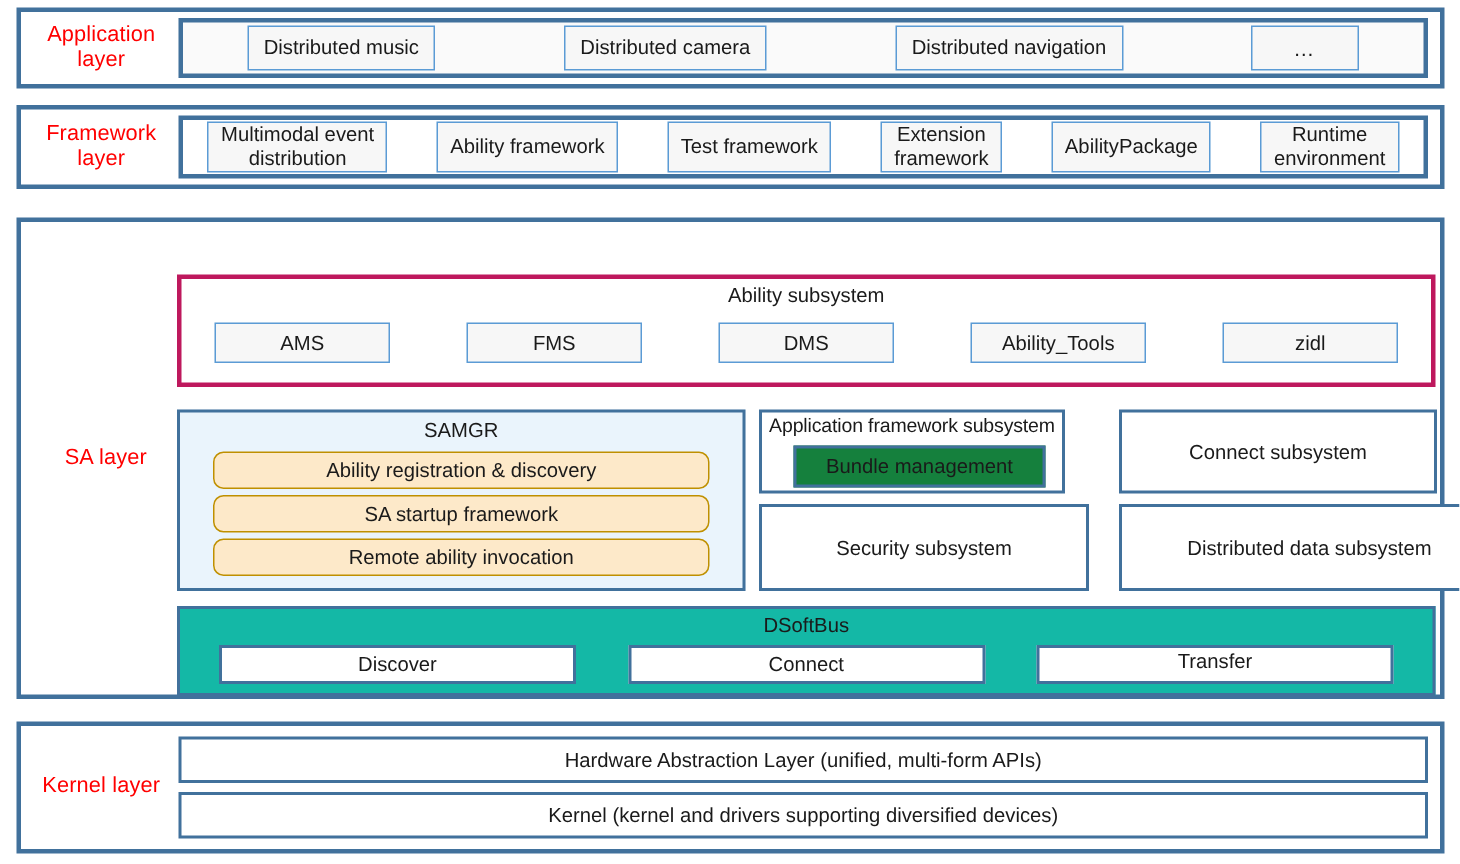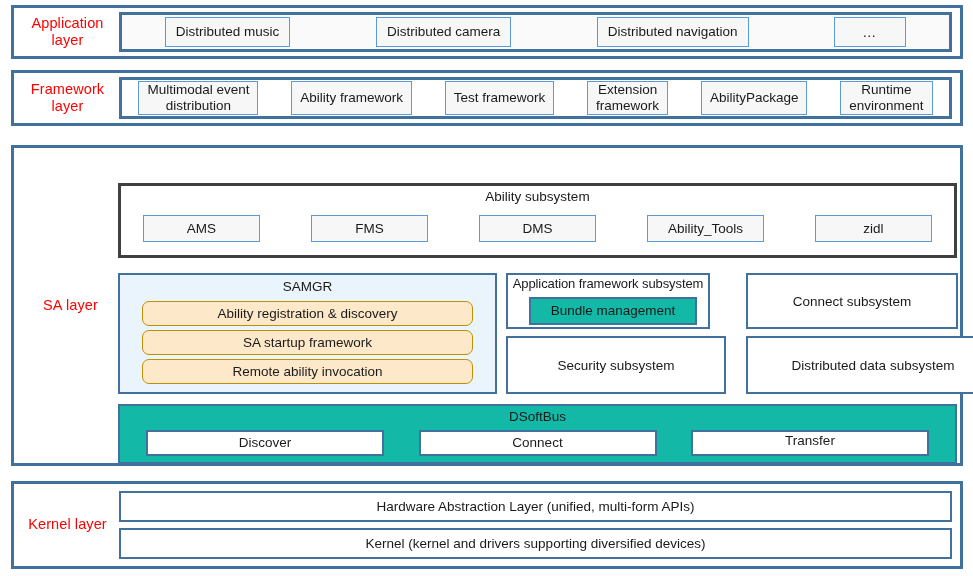--- a/index.html
+++ b/index.html
@@ -87,21 +87,21 @@
   #sa-inner {
     position: relative;
     flex: 1 1 auto;
     height: 100%;
   }
 
   
   #ability-sub {
     position: absolute;
     left: 1px; top: 35px; width: 839px; height: 75px;
-    border: 3px solid #404040;
+    border: 3px solid #be185d;
     background: #ffffff;
   }
   #ability-sub .sub-title {
     position: absolute;
     top: 3px; left: 0; right: 0;
     text-align: center;
     font-size: 13.5px;
     color: #1a1a1a;
   }
   #ability-sub .row {
@@ -146,21 +146,21 @@
   }
   #appfw-sub .sub-title {
     position: absolute; top: 1px; left: 0; right: 0;
     text-align: center; font-size: 13px; color: #1a1a1a;
     letter-spacing: -0.1px;
   }
   #appfw-sub .box {
     position: absolute;
     left: 21px; right: 11px; top: 22px; height: 28px;
     border: 2px solid #41719c;
-    background: #14b8a6;
+    background: #15803d;
   }
 
   
   .card {
     position: absolute;
     border: 2px solid #41719c;
     background: #ffffff;
     display: flex; align-items: center; justify-content: center;
     font-size: 13.5px; color: #1a1a1a;
   }

